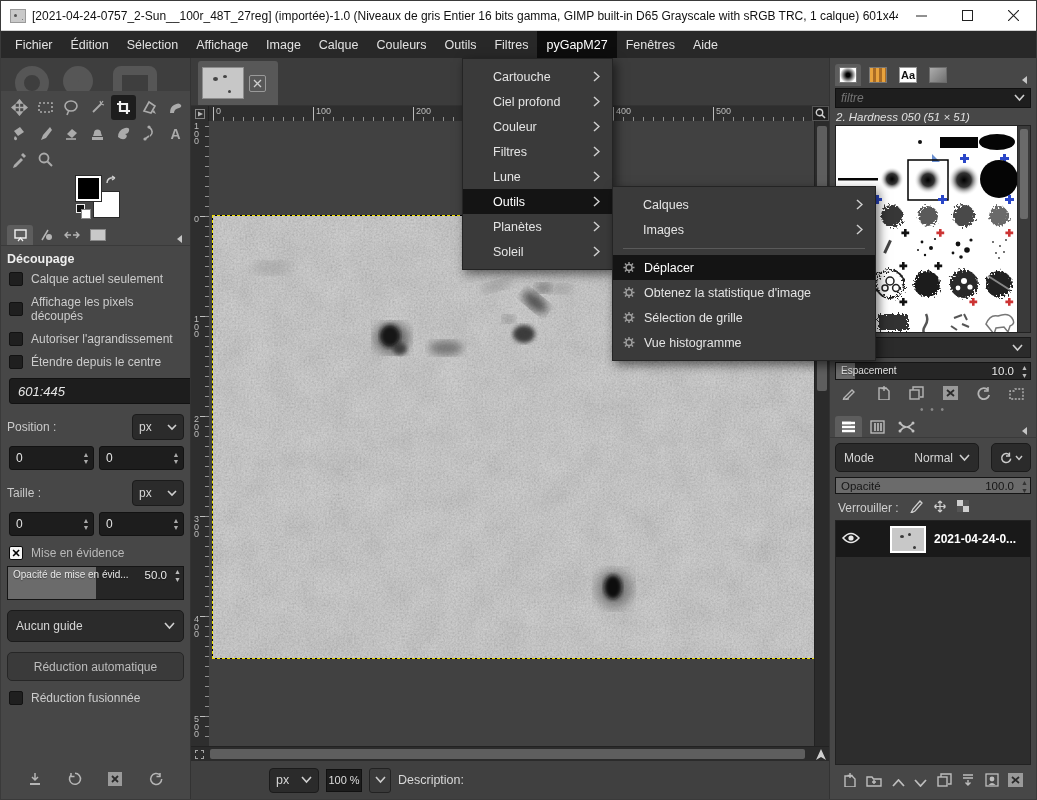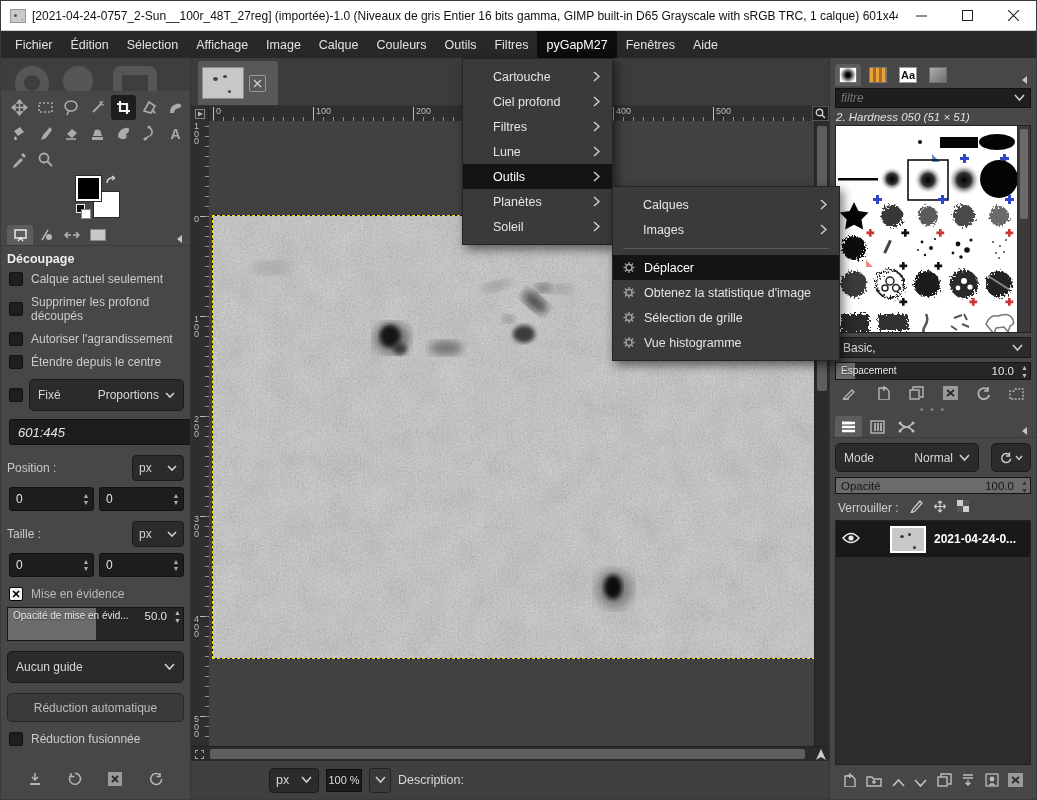--- a/index.html
+++ b/index.html
@@ -147,21 +147,21 @@
   .layerrow { height:36px; background:#191919; display:flex; align-items:center; gap:8px; padding:0 6px; flex:0 0 36px;}
   .eye { color:#e8e8e8; }
   .lthumb { width:36px; height:27px; background:#c8c8c8; border:2px solid #fff; margin-left:22px; position:relative;}
   .lthumb i{position:absolute;background:#3a3a3a;border-radius:50%;}
   .layername { color:#ffffff; font-weight:bold; font-size:12px; white-space:nowrap; overflow:hidden;}
   .right-bottom { flex:0 0 34px; display:flex; align-items:center; justify-content:space-around; padding:0 8px; color:#bdbdbd;}
 
   
   .menupanel { position:absolute; background:#3a3a3a; border:1px solid #242424; box-shadow:3px 4px 10px rgba(0,0,0,.55); z-index:60; padding:5px 0;}
   #menu1 { left:461px; top:57px; width:151px;}
-  #submenu { left:611px; top:185px; width:228px;}
+  #submenu { left:611px; top:185px; width:264px;}
   .menuitem { height:25px; display:flex; align-items:center; color:#e4e4e4; font-size:12.5px; padding:0 12px 0 30px; position:relative;}
   .menuitem.withicon { padding-left:9px; gap:8px;}
   .menuitem.active { background:#141414; color:#ffffff;}
   .menuitem .marrow { margin-left:auto; color:#cfcfcf; display:flex;}
   .msep { height:1px; background:#5a5a5a; margin:6px 10px;}
   .gear { color:#9f9f9f; display:flex;}
 </style>
 </head>
 <body>
 
@@ -340,43 +340,31 @@
 
       <div class="options">
         <div class="opt-title">Découpage</div>
 
         <div class="chkrow">
             <span class="chk"></span>
             <span>Calque actuel seulement</span>
           </div>
         <div class="chkrow">
             <span class="chk"></span>
-            <span>Supprimer les profond découpés</span>
+            <span>Affichage les pixels découpés</span>
           </div>
         <div class="chkrow">
             <span class="chk"></span>
             <span>Autoriser l'agrandissement</span>
           </div>
         <div class="chkrow">
             <span class="chk"></span>
             <span>Étendre depuis le centre</span>
           </div>
 
-        <div class="fixedrow">
-          <span class="chk"></span>
-          <div class="combo">
-            <span>Fixé</span>
-            <span class="cval">Proportions</span>
-            <span class="chev">
-                <svg width="10" height="7">
-                  <path d="M1 1 l4 4 4-4" fill="none" stroke="currentColor" stroke-width="1.6"></path>
-                </svg>
-              </span>
-          </div>
-        </div>
 
         <div class="aspectrow">
           <span class="aspect-wrap">
             <input class="aspect-input" value="601:445" style="">
 
           </span>
 
         </div>
 
         <div class="posrow">
@@ -929,20 +917,28 @@
       </div>
     <div class="menuitem">
         <span>Ciel profond</span>
         <span class="marrow">
           <svg width="7" height="11">
             <path d="M1 1 l5 4.5 L1 10" fill="none" stroke="currentColor" stroke-width="1.5"></path>
           </svg>
         </span>
       </div>
     <div class="menuitem">
+        <span>Couleur</span>
+        <span class="marrow">
+          <svg width="7" height="11">
+            <path d="M1 1 l5 4.5 L1 10" fill="none" stroke="currentColor" stroke-width="1.5"></path>
+          </svg>
+        </span>
+      </div>
+    <div class="menuitem">
         <span>Filtres</span>
         <span class="marrow">
           <svg width="7" height="11">
             <path d="M1 1 l5 4.5 L1 10" fill="none" stroke="currentColor" stroke-width="1.5"></path>
           </svg>
         </span>
       </div>
     <div class="menuitem">
         <span>Lune</span>
         <span class="marrow">

